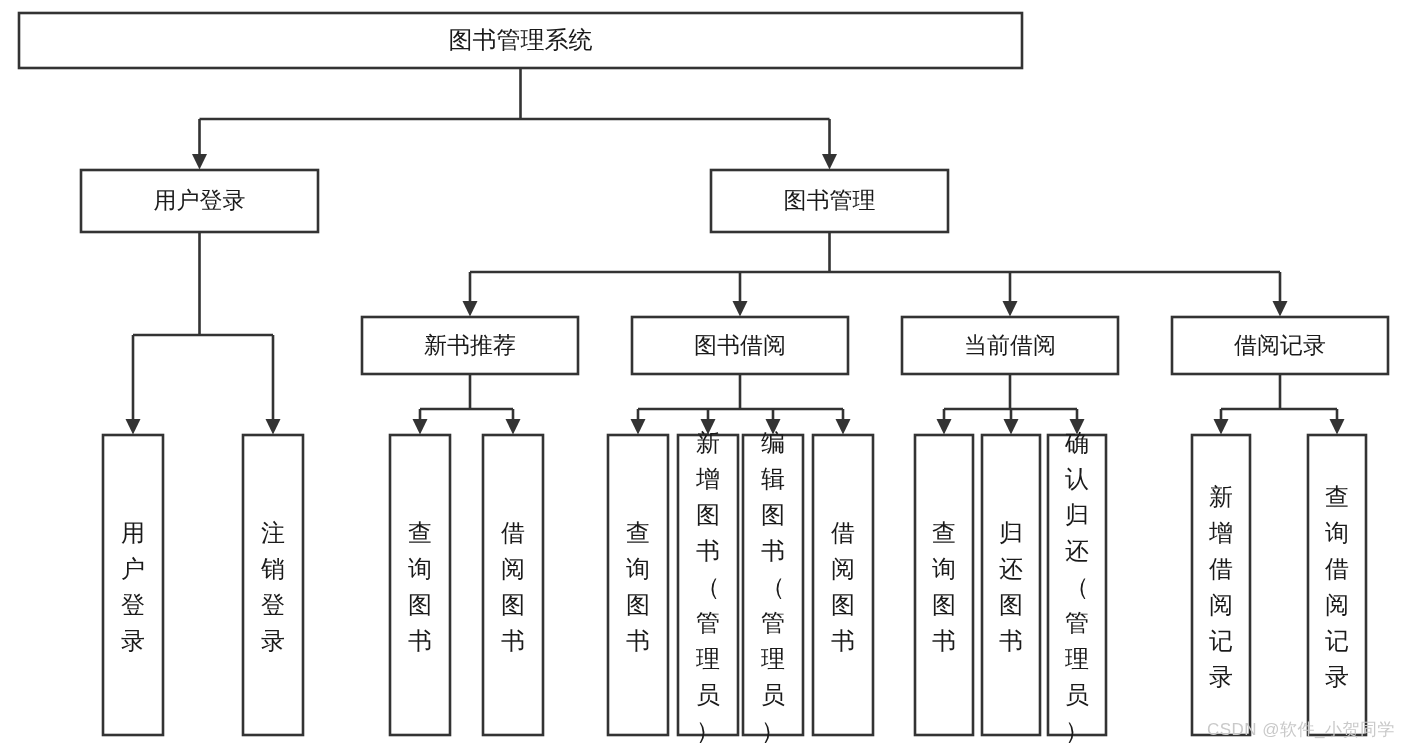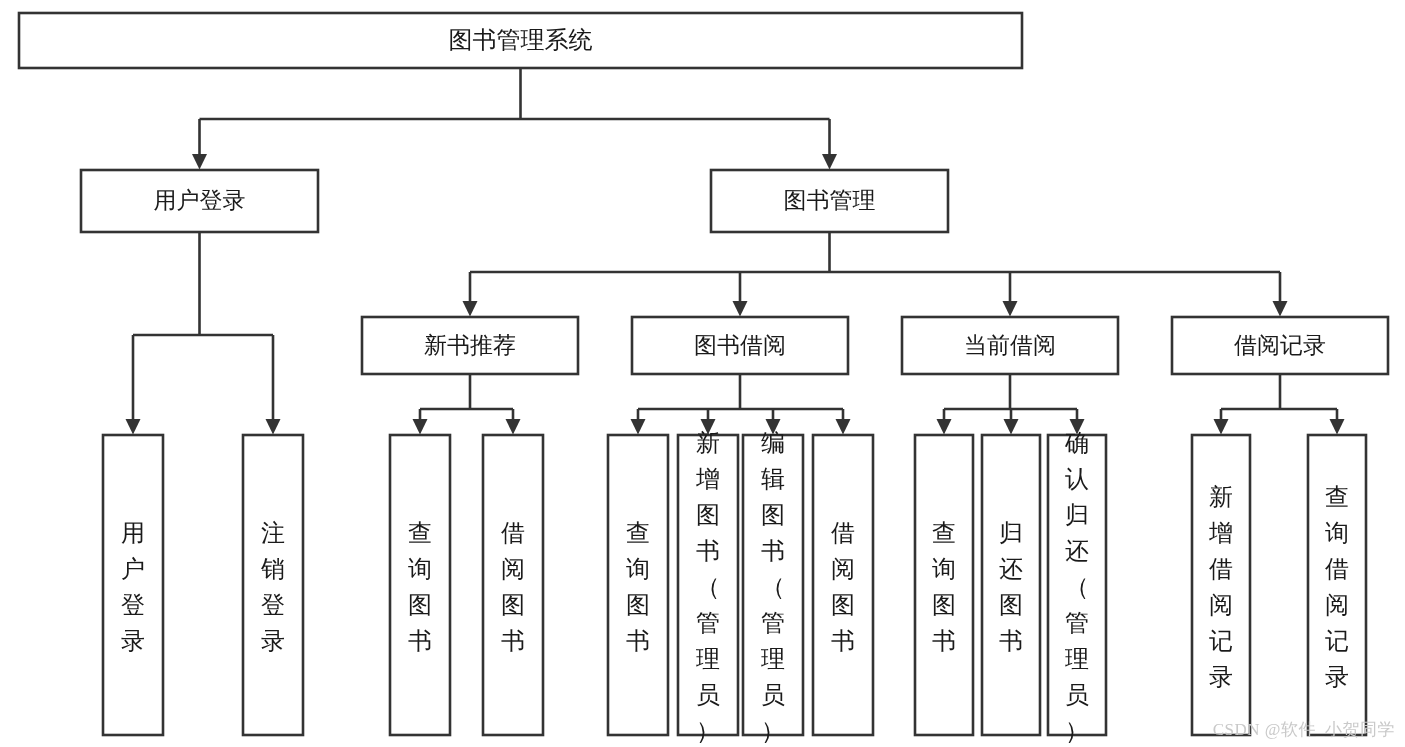--- a/index.html
+++ b/index.html
@@ -21,21 +21,21 @@
   }
   .node-label-root{font-size:24px;}
   .leaf-label{
     font-family:"Liberation Sans","DejaVu Sans",sans-serif;
     font-size:24px;fill:#1a1a1a;
     text-anchor:middle;
     white-space:pre;
   }
   .watermark{
     position:absolute;right:10px;bottom:6px;
-    font-family:Liberation Serif, serif;
+    font-family:Liberation Sans, sans-serif;
     font-size:17px;color:#c9c9c9;
     letter-spacing:0.5px;
     user-select:none;pointer-events:none;
     white-space:nowrap;
   }
 </style>
 </head>
 <body>
 
 <svg id="diagram" viewBox="0 0 1405 747" xmlns="http://www.w3.org/2000/svg">

